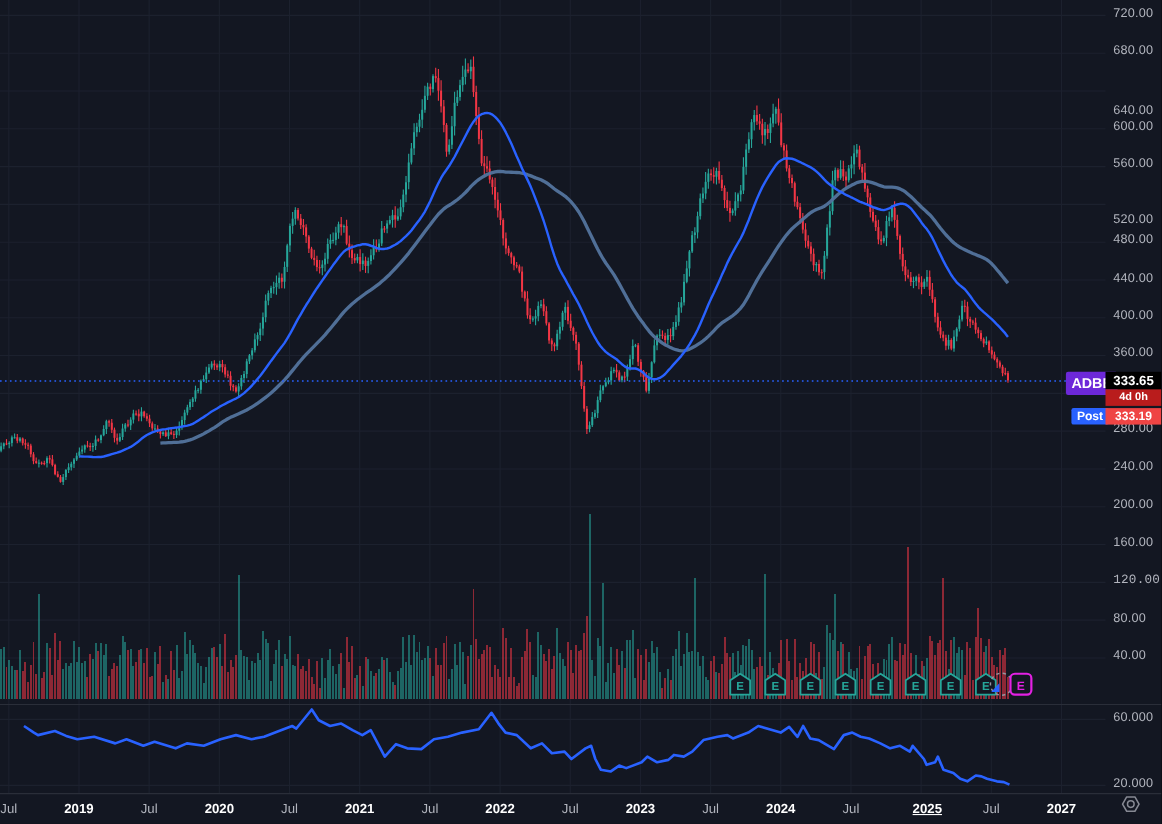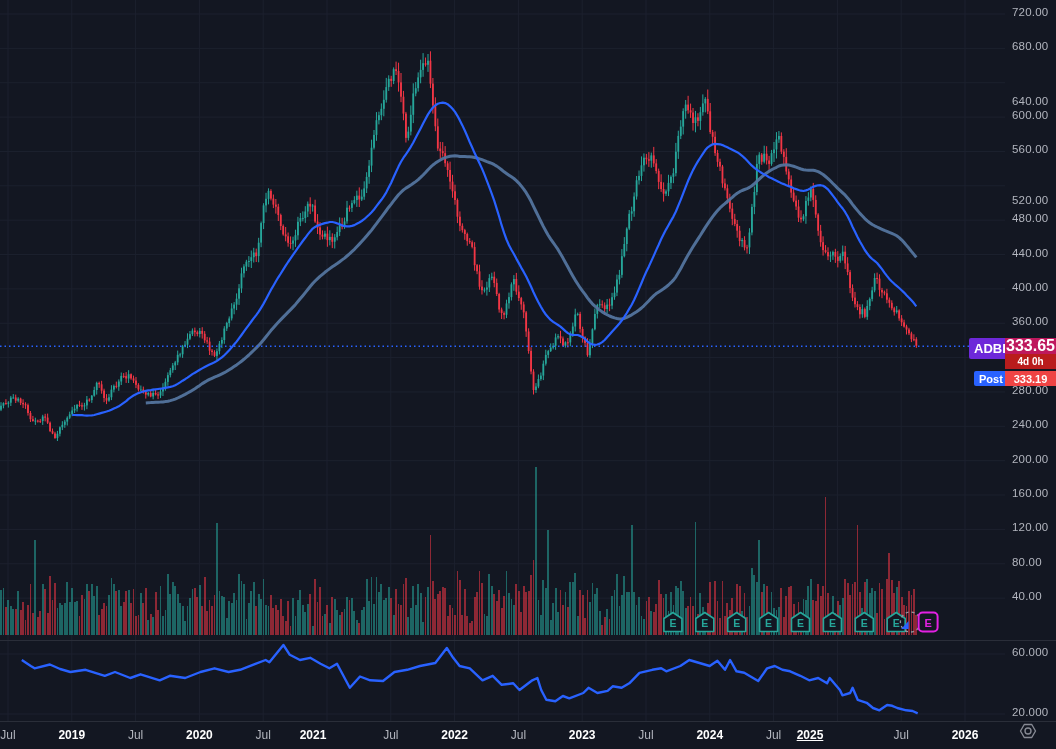--- a/index.html
+++ b/index.html
@@ -7,21 +7,21 @@
   body{font-family:"Liberation Sans",sans-serif}
   #root{position:relative;width:1056px;height:749px;background:#131722;overflow:hidden}
   #plot{position:absolute;left:0;top:0}
   #price-axis{position:absolute;left:1005px;top:0;width:51px;height:722px}
   #price-axis .tick{position:absolute;left:7px;font-size:11.5px;color:#b2b5be;white-space:nowrap;letter-spacing:.2px}
   #time-axis{position:absolute;left:0;top:722px;width:864px;height:27px}
   #time-axis .tlabel{position:absolute;top:6px;width:48px;text-align:center;font-size:12px;color:#b2b5be}
   #time-axis .tlabel.year{color:#ffffff;font-weight:700}
   .badge{position:absolute;color:#fff;font-weight:700;display:flex;align-items:center;justify-content:center;white-space:nowrap}
   .tag-symbol{left:969px;top:338px;height:21px;padding:0 5px;font-size:13px;background:#6d28d9;border-radius:2px}
-  .box-last{left:1005px;top:338px;width:51px;height:16px;font-size:16px;background:#be185d}
+  .box-last{left:1005px;top:338px;width:51px;height:16px;font-size:12px;background:#000000}
   .box-count{left:1005px;top:354px;width:51px;height:15px;font-size:10px;background:#b91c1c}
   .tag-post{left:974px;top:371px;height:15px;padding:0 5px;font-size:11px;background:#2962ff;border-radius:2px}
   .box-post{left:1005px;top:371px;width:51px;height:15px;font-size:11px;background:#ef4444}
   .gear{position:absolute;left:1019px;top:722px}
 </style>
 </head>
 <body>
 
 <div id="root">
   <svg id="plot" width="1056" height="749" viewBox="0 0 1056 749">
@@ -1245,43 +1245,43 @@
       <div class="tick" style="top: 143.44px;">560.00</div>
       <div class="tick" style="top: 194px;">520.00</div>
       <div class="tick" style="top: 212.16px;">480.00</div>
       <div class="tick" style="top: 246.52px;">440.00</div>
       <div class="tick" style="top: 280.88px;">400.00</div>
       <div class="tick" style="top: 315.24px;">360.00</div>
       <div class="tick" style="top: 383.96px;">280.00</div>
       <div class="tick" style="top: 418.32px;">240.00</div>
       <div class="tick" style="top: 452.68px;">200.00</div>
       <div class="tick" style="top: 487.04px;">160.00</div>
-      <div class="tick" style="top: 521.4px;">120.00</div>
+      <div class="tick" style="top: 521.4px; font-family: Liberation Mono, monospace;">120.00</div>
       <div class="tick" style="top: 555.76px;">80.00</div>
       <div class="tick" style="top: 590.12px;">40.00</div>
       <div class="tick" style="top: 646px;">60.000</div>
       <div class="tick" style="top: 706px;">20.000</div>
     </div>
   <div id="time-axis">
       <div class="tlabel" style="left: -16px;">Jul</div>
       <div class="tlabel year" style="left: 47.8px;">2019</div>
       <div class="tlabel" style="left: 111.6px;">Jul</div>
       <div class="tlabel year" style="left: 175.4px;">2020</div>
       <div class="tlabel" style="left: 239.2px;">Jul</div>
-      <div class="tlabel year" style="left: 289px;">2021</div>
+      <div class="tlabel year" style="left: 303px;">2021</div>
       <div class="tlabel" style="left: 366.8px;">Jul</div>
       <div class="tlabel year" style="left: 430.6px;">2022</div>
       <div class="tlabel" style="left: 494.4px;">Jul</div>
       <div class="tlabel year" style="left: 558.2px;">2023</div>
       <div class="tlabel" style="left: 622px;">Jul</div>
       <div class="tlabel year" style="left: 685.8px;">2024</div>
       <div class="tlabel" style="left: 749.6px;">Jul</div>
-      <div class="tlabel year" style="left: 786px; text-decoration: underline;">2025</div>
+      <div class="tlabel year" style="left: 819px; text-decoration: underline;">2025</div>
       <div class="tlabel" style="left: 877.2px;">Jul</div>
-      <div class="tlabel year" style="left: 941px;">2026</div>
+      <div class="tlabel year" style="left: 941px;">2027</div>
     </div>
 
   <div class="badge tag-symbol">ADBE</div>
   <div class="badge box-last">333.65</div>
   <div class="badge box-count">4d 0h</div>
   <div class="badge tag-post">Post</div>
   <div class="badge box-post">333.19</div>
 
   <svg class="gear" width="18" height="18" viewBox="0 0 18 18">
     <polygon points="16.5,9 12.75,15.5 5.25,15.5 1.5,9 5.25,2.5 12.75,2.5" fill="none" stroke="#868993" stroke-width="1.4" stroke-linejoin="round"></polygon>

